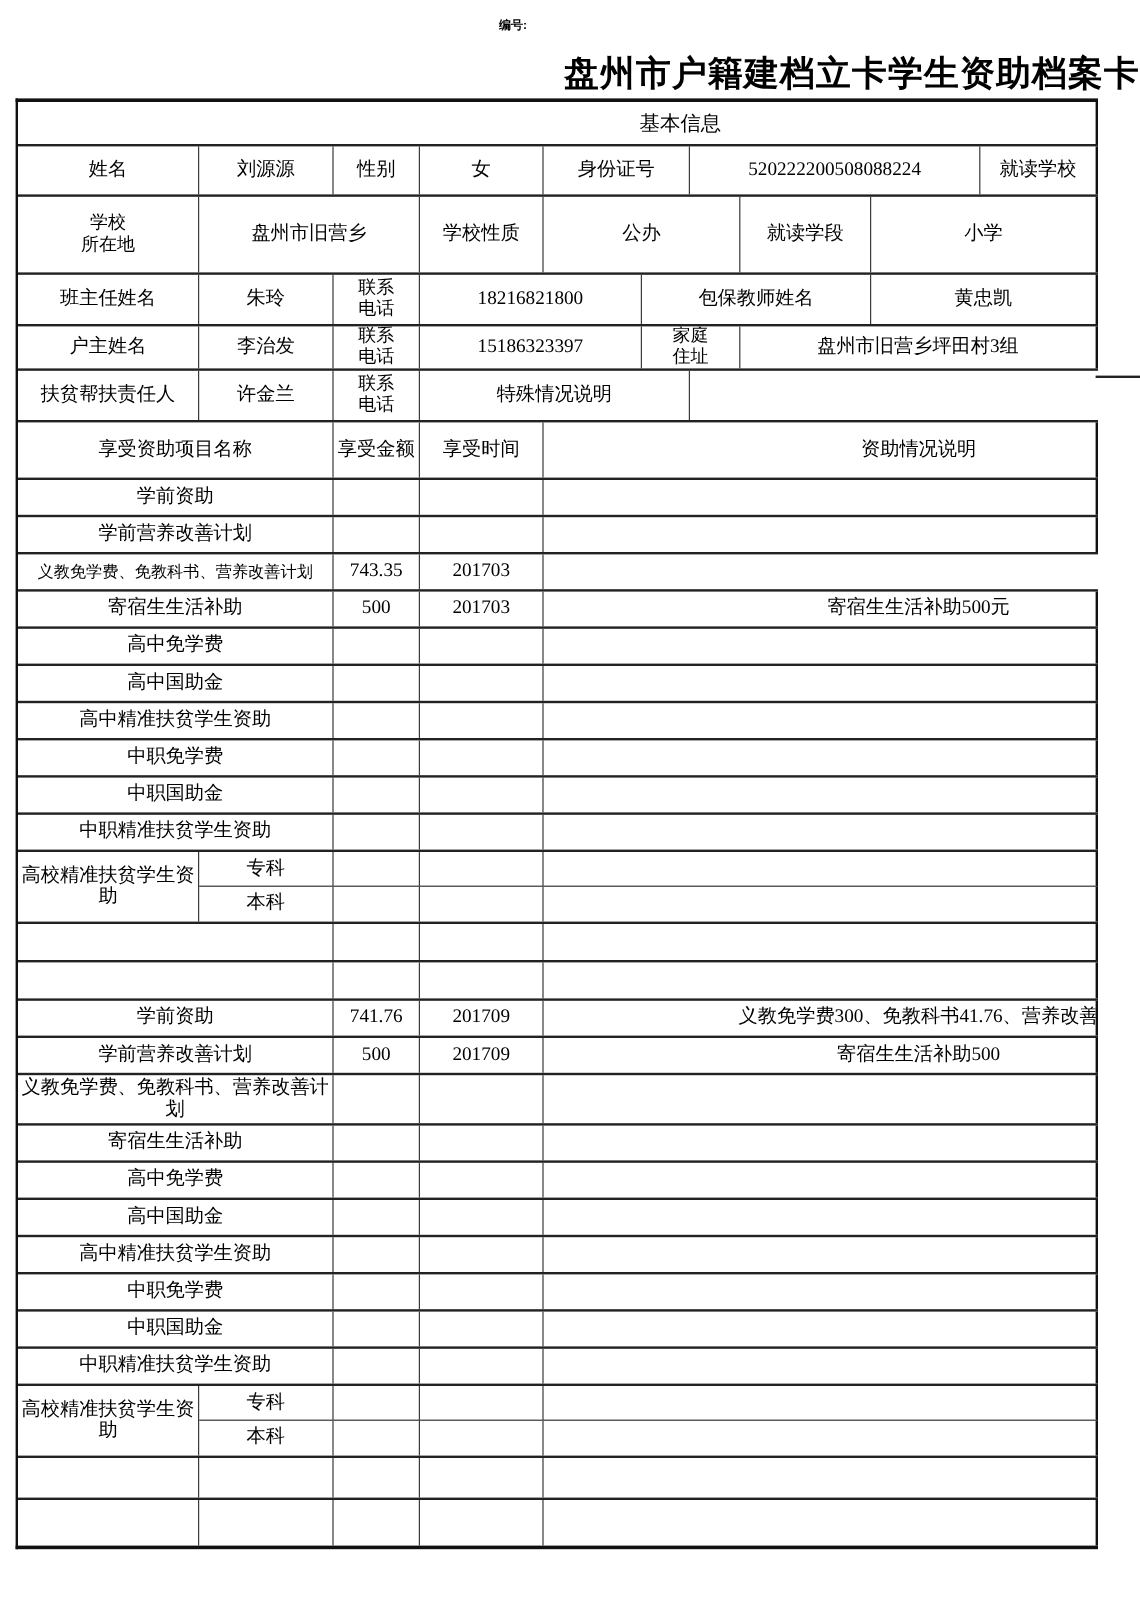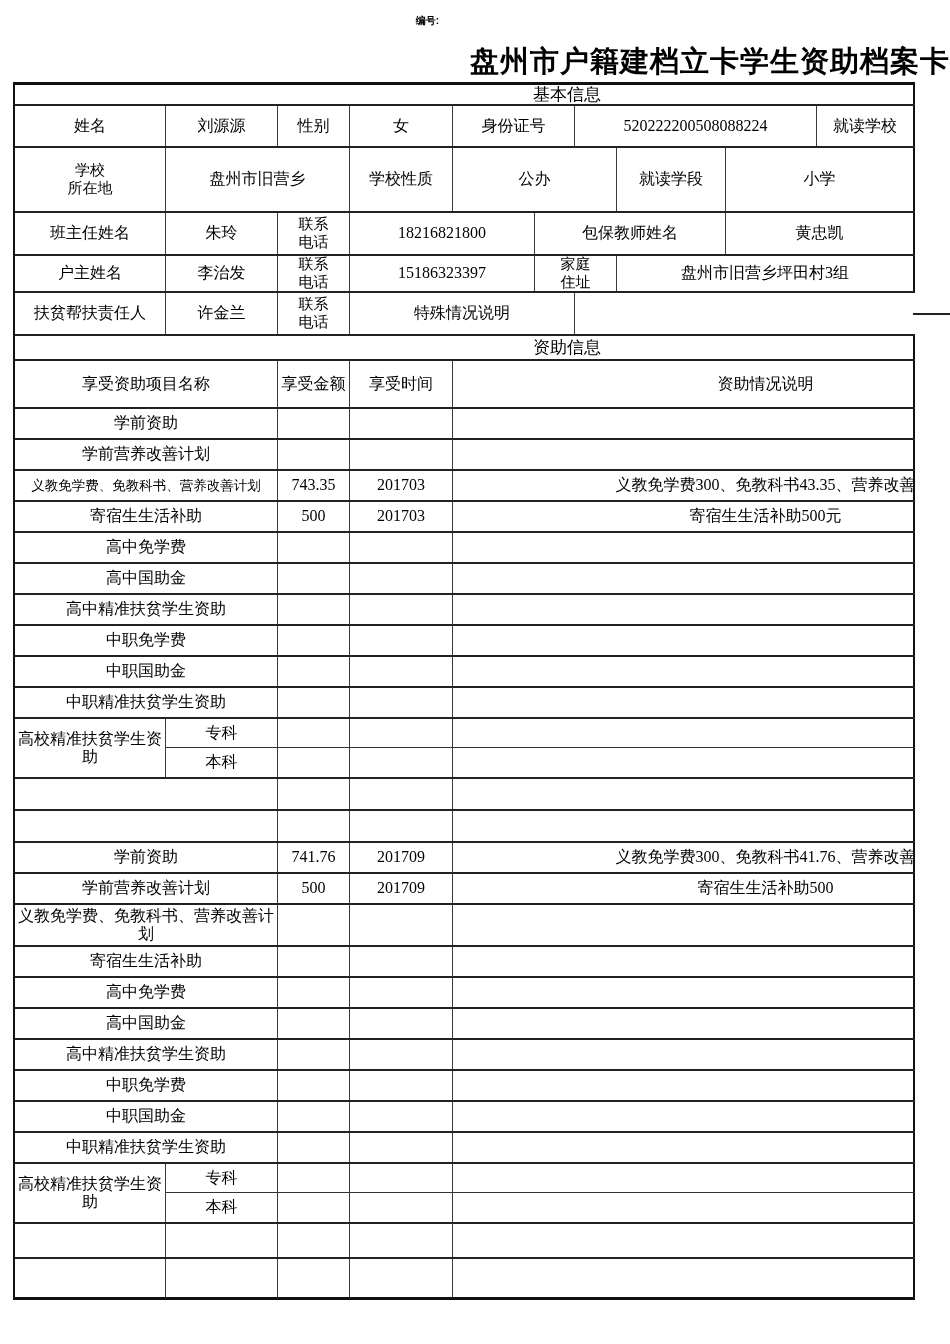--- a/index.html
+++ b/index.html
@@ -37,21 +37,21 @@
   }
   .cell.last{border-right:2px solid #111;}
   .cell.noborder{border-right:none;}
   .w2{grid-column:span 2}.w3{grid-column:span 3}
   .pre{white-space:pre-line;font-size:15px;}
   .band-text{padding-left:206px;font-size:17px;}
   .remark{padding-left:165px;white-space:nowrap;}
   .shrink{font-size:13.5px;white-space:nowrap;}
   .wraplabel{padding:0 2px;}
   
-  .h21{height:21px}.h42{height:42px}.h47{height:65px}.h43{height:43px}.h37{height:37px}
+  .h21{height:37px}.h42{height:42px}.h47{height:65px}.h43{height:43px}.h37{height:37px}
   .h25{height:25px}.h48{height:48px}.h31{height:31px}.h42b{height:42px}
   .h32{height:32px}.h35{height:35px}.h38{height:38px}
   
   .college{
     display:grid;box-sizing:border-box;border-bottom:2px solid #222;
     grid-template-columns:151px 112px 72px 103px 462px;grid-template-rows:29px 29px;
   }
   .college .label{grid-row:1 / span 2;}
   .college .sub-top{border-bottom:1px solid #333;}
   .ext-line{position:absolute;left:913px;top:313px;width:37px;height:2px;background:#222;}
@@ -113,23 +113,20 @@
 
     <div class="row h43">
       <div class="cell">扶贫帮扶责任人</div>
       <div class="cell">许金兰</div>
       <div class="cell pre">联系
 电话</div>
       <div class="cell w3">特殊情况说明</div>
       <div class="cell w2 noborder"></div>
     </div>
 
-    <div class="row one h25">
-      <div class="cell last band-text">资助信息</div>
-    </div>
 
     <div class="row aid h48">
       <div class="cell w2">享受资助项目名称</div>
       <div class="cell">享受金额</div>
       <div class="cell">享受时间</div>
       <div class="cell last remark">资助情况说明</div>
     </div>
 
     <div class="row aid h31">
       <div class="cell w2">学前资助</div>
@@ -140,21 +137,20 @@
     <div class="row aid h31">
       <div class="cell w2">学前营养改善计划</div>
       <div class="cell"></div>
       <div class="cell"></div>
       <div class="cell last remark"></div>
     </div>
     <div class="row aid h31">
       <div class="cell w2 shrink">义教免学费、免教科书、营养改善计划</div>
       <div class="cell">743.35</div>
       <div class="cell">201703</div>
-      <div class="cell last remark">义教免学费300、免教科书43.35、营养改善</div>
     </div>
     <div class="row aid h31">
       <div class="cell w2">寄宿生生活补助</div>
       <div class="cell">500</div>
       <div class="cell">201703</div>
       <div class="cell last remark">寄宿生生活补助500元</div>
     </div>
     <div class="row aid h31">
       <div class="cell w2">高中免学费</div>
       <div class="cell"></div>

